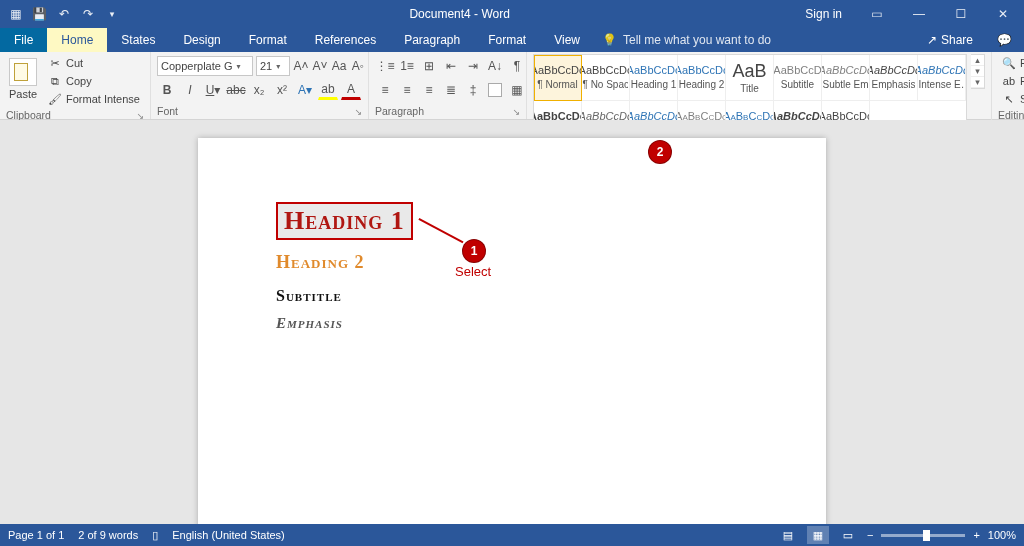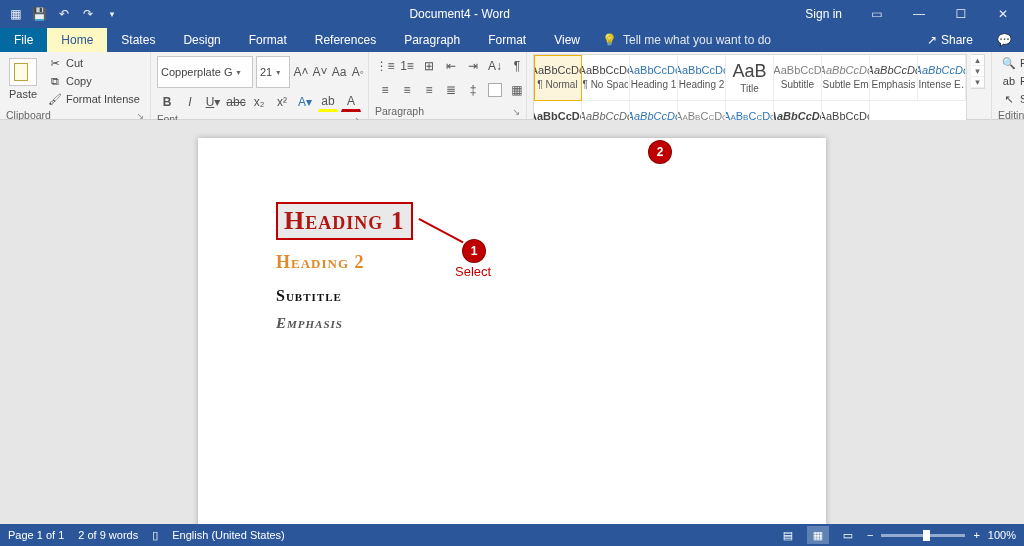--- a/index.html
+++ b/index.html
@@ -29,21 +29,21 @@
 .group .body { flex:1; display:flex; gap:4px; align-items:flex-start; }
 .group .label { text-align:left; font-size:10.5px; color:#666; padding:1px 0 2px 0; position:relative; }
 .group .label .dialog { position:absolute; right:0; bottom:2px; font-size:9px; color:#888; }
 .btncol { display:flex; flex-direction:column; gap:0px; }
 .sbtn { height:18px; display:flex; align-items:center; gap:4px; padding:0 4px; font-size:11px; color:#444; white-space:nowrap; }
 .sbtn .ic { width:14px; height:14px; display:flex; align-items:center; justify-content:center; font-size:11px; }
 .bigbtn { width:34px; display:flex; flex-direction:column; align-items:center; justify-content:center; font-size:11px; color:#444; gap:2px; padding-top:4px;}
 .bigbtn .bicon { width:28px; height:28px; border:1px solid #c9c9c9; background:#fff; position:relative; }
 .bigbtn .bicon::after{content:"";position:absolute;left:4px;top:4px;width:12px;height:16px;border:1px solid #bfa13a;background:#fffbe6;}
 .fontrow { display:flex; gap:3px; align-items:center; }
-.combo { height:32px; border:1px solid #c7c7c7; background:#fff; display:flex; align-items:center; padding:0 3px; font-size:11px; }
+.combo { height:20px; border:1px solid #c7c7c7; background:#fff; display:flex; align-items:center; padding:0 3px; font-size:11px; }
 .combo .arrow { margin-left:4px; font-size:8px; color:#666; }
 .ribico { width:20px; height:20px; display:flex; align-items:center; justify-content:center; font-size:12px; color:#555; border:1px solid transparent; }
 .ribico.small{width:16px;}
 .pararow{display:flex;gap:2px;}
 .swatch{width:14px;height:14px;border:1px solid #aaa;}
 
 
 .styles-group{flex:0 0 auto;}
 .styles-body{display:flex;}
 .gallery{display:grid;grid-template-columns:repeat(9,48px);grid-auto-rows:46px;gap:0;border:1px solid #d9d9d9;background:#fff;}

